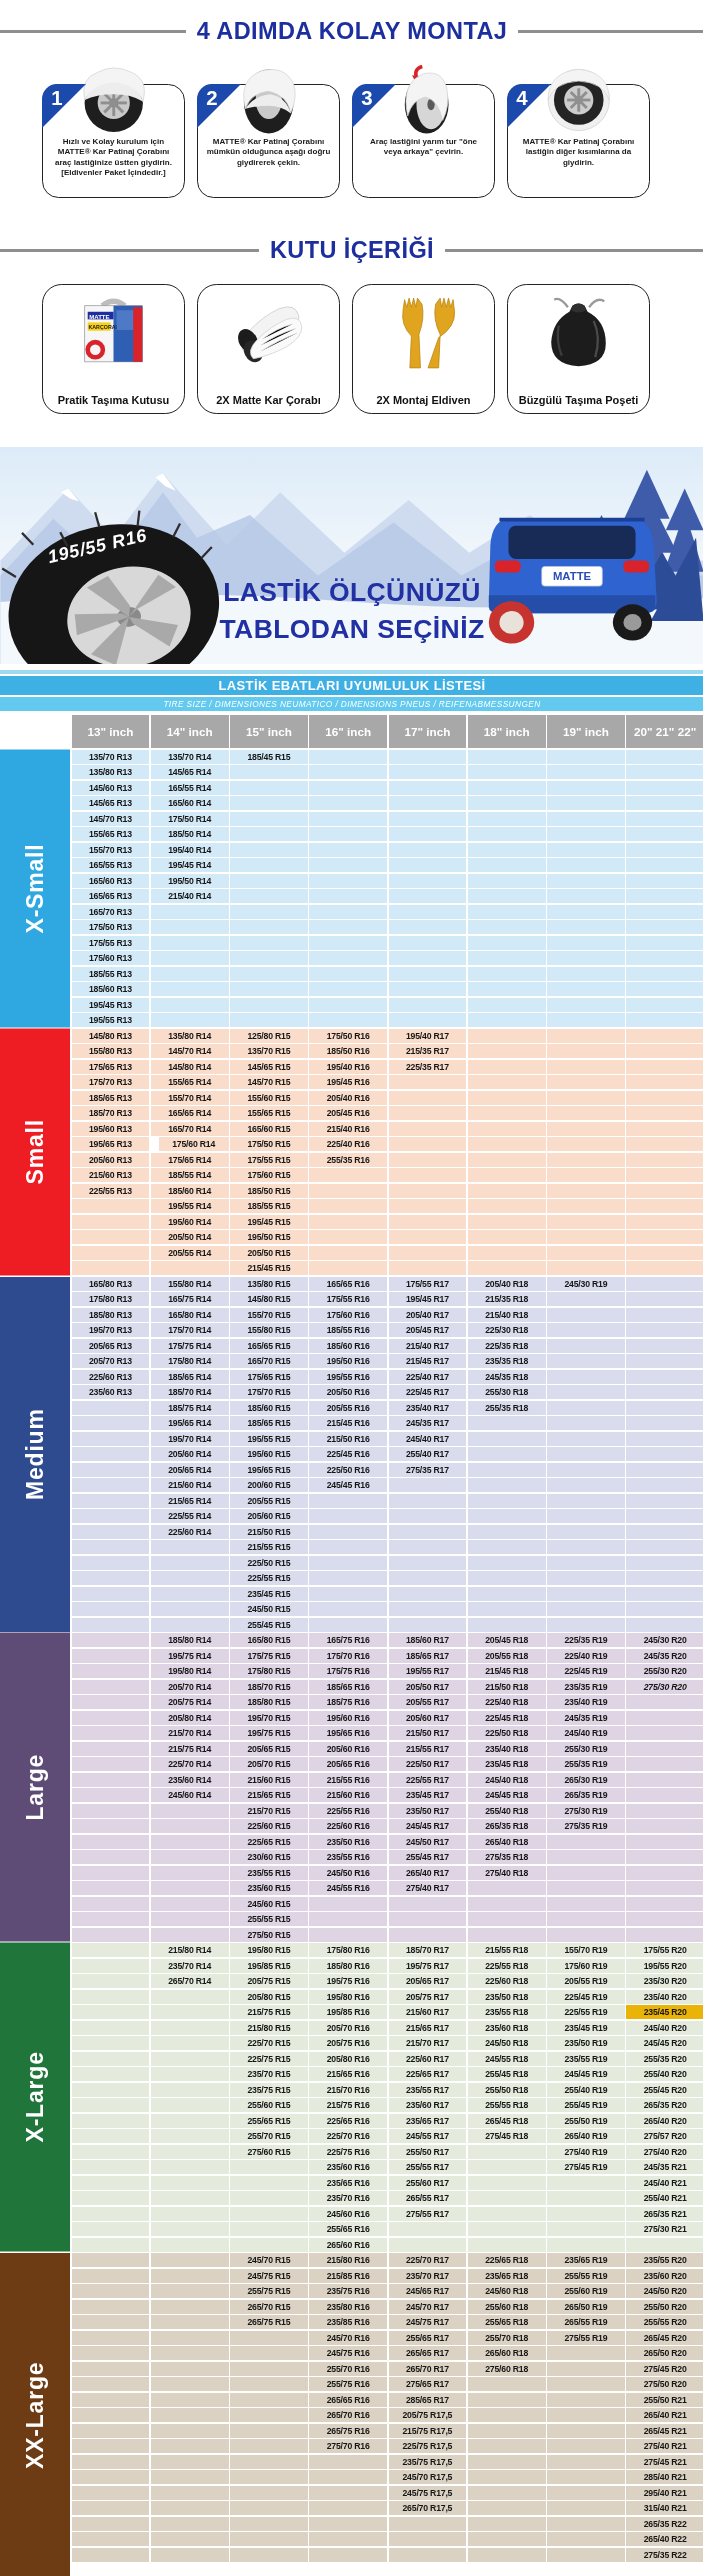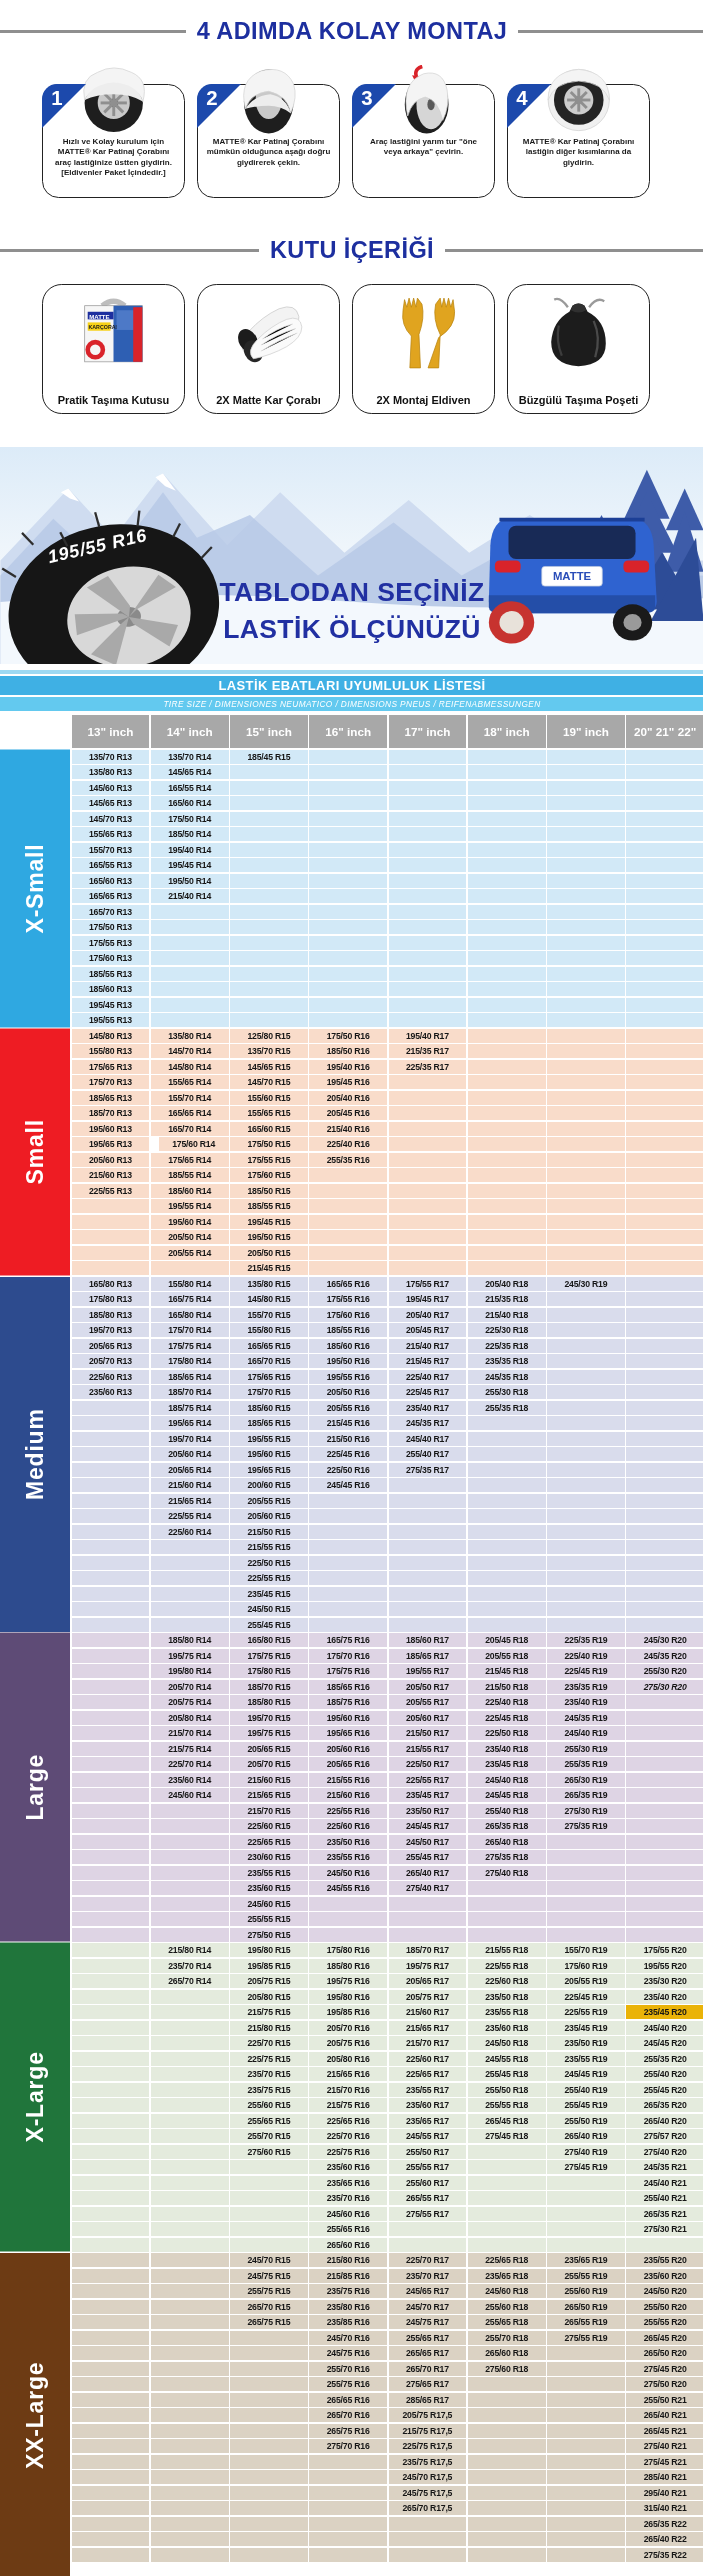--- a/index.html
+++ b/index.html
@@ -259,22 +259,22 @@
         <text x="756" y="176" font-size="15" font-weight="bold" fill="#2a4db8" text-anchor="middle">MATTE</text>
         <path d="M646 196 L866 196 L866 212 Q866 220 850 220 L662 220 Q646 220 646 212 Z" fill="#244ea8"></path>
         <ellipse cx="676" cy="232" rx="30" ry="28" fill="#c7332f"></ellipse>
         <ellipse cx="676" cy="232" rx="16" ry="15" fill="#e8e2da"></ellipse>
         <ellipse cx="836" cy="232" rx="26" ry="24" fill="#1a1a1a"></ellipse>
         <ellipse cx="836" cy="232" rx="12" ry="11" fill="#9a9a9a"></ellipse>
       </g>
     </svg>
     <div class="tire-label">195/55 R16</div>
     <div class="headline">
+      <div>LASTİK ÖLÇÜNÜZÜ</div>
       <div>TABLODAN SEÇİNİZ</div>
-      <div>LASTİK ÖLÇÜNÜZÜ</div>
     </div>
   </div>
 
   <div class="tbl">
     <div class="tbl-topline"></div>
     <div class="tbl-title">LASTİK EBATLARI UYUMLULUK LİSTESİ</div>
     <div class="tbl-subtitle">TIRE SIZE  /  DIMENSIONES NEUMATICO  /  DIMENSIONS PNEUS  /  REIFENABMESSUNGEN</div>
     <div class="hdr-row">
       <div class="corner"></div>
     <div class="hcell">13" inch</div>

